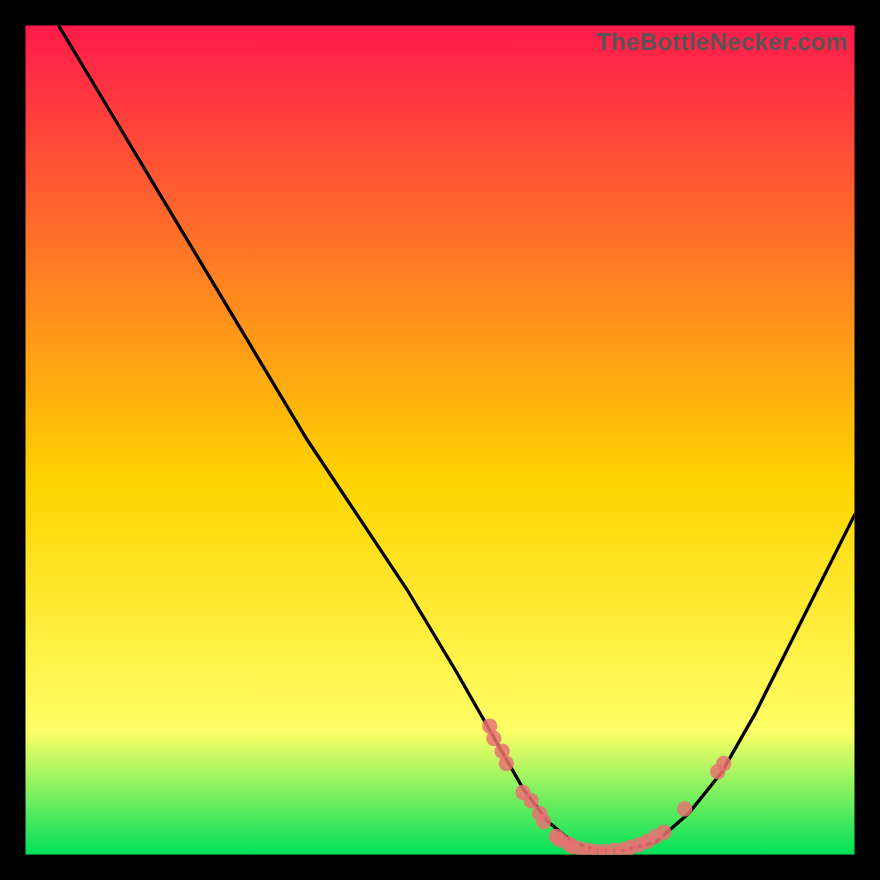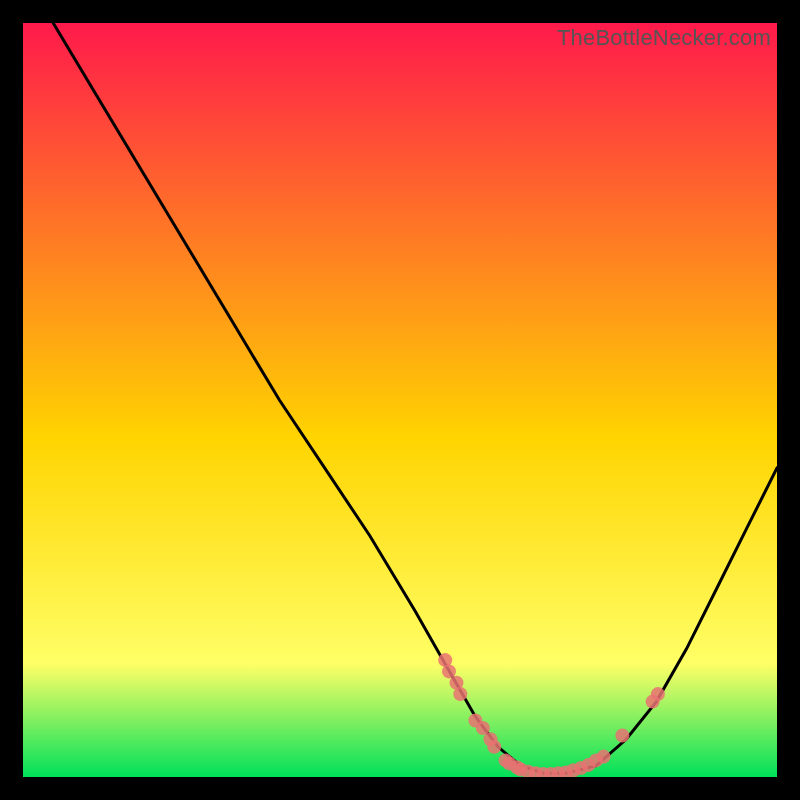--- a/index.html
+++ b/index.html
@@ -25,21 +25,21 @@
     top: 0;
     width: 754px;
     height: 754px;
   }
   .watermark {
     position: absolute;
     top: 2px;
     right: 6px;
     color: #555555;
     font-size: 22px;
-    font-weight: 400;
+    font-weight: 700;
     letter-spacing: 0.2px;
     z-index: 10;
   }
   svg { display: block; }
 </style>
 </head>
 <body>
 
 <div class="frame">
   <div class="watermark">TheBottleNecker.com</div>

